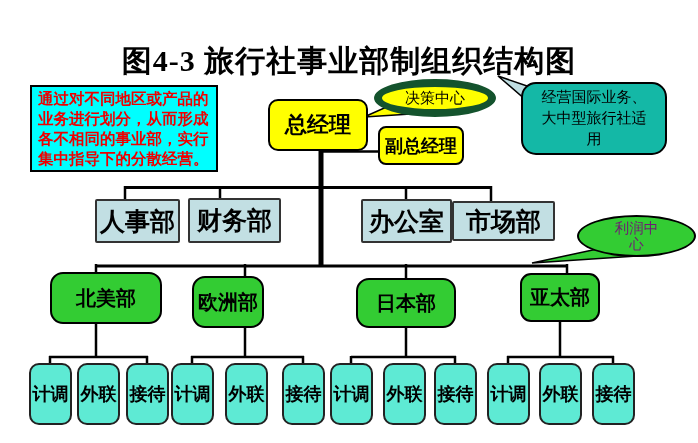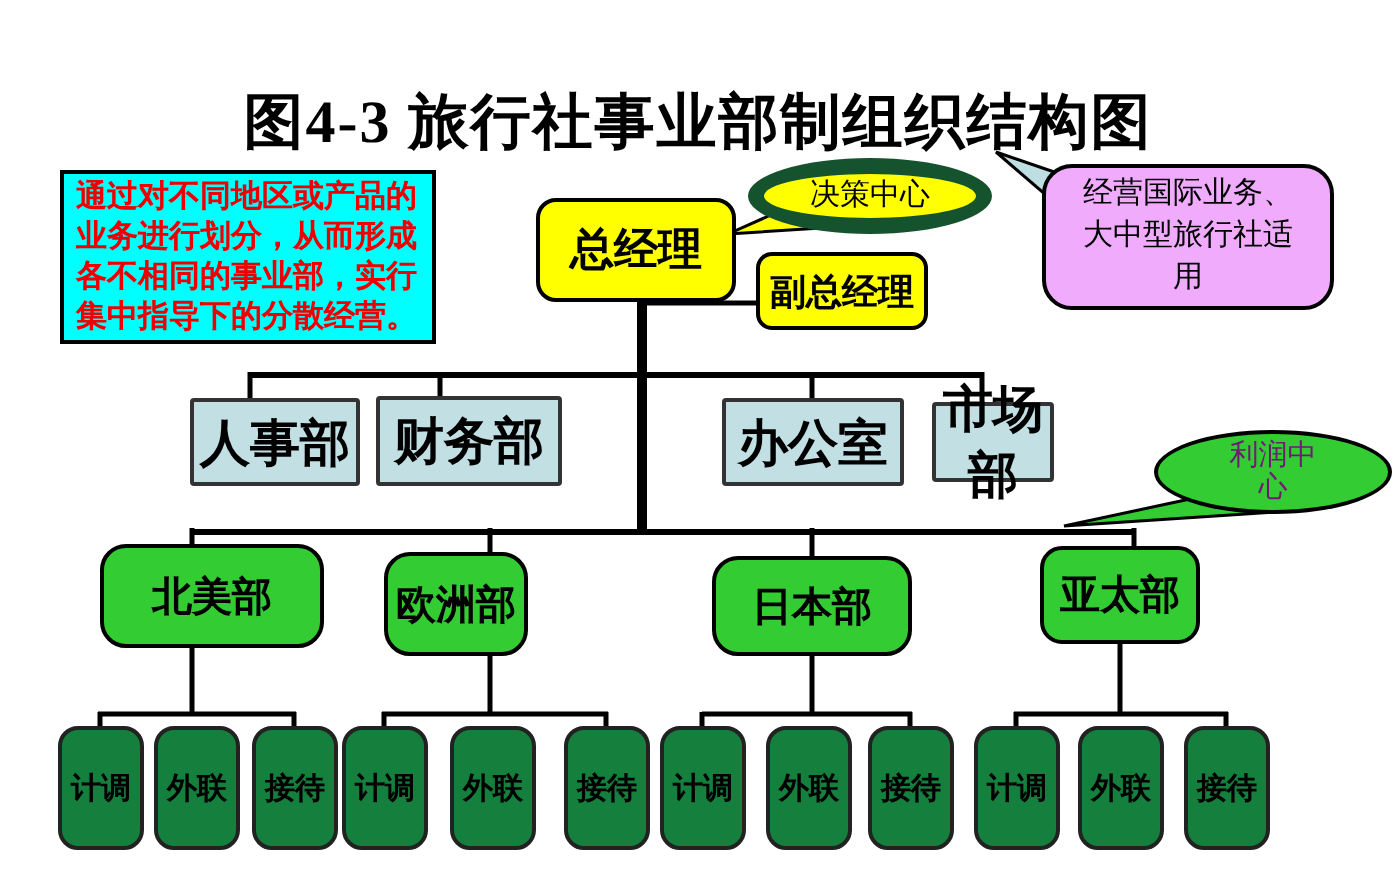--- a/index.html
+++ b/index.html
@@ -19,31 +19,31 @@
     padding:2px 6px;color:#EE0000;font-weight:bold;font-size:15.5px;line-height:20px;margin-left:12px;
   }
   .node{
     position:absolute;z-index:3;box-sizing:border-box;display:flex;
     align-items:center;justify-content:center;color:#000;font-weight:bold;
     text-align:center;
   }
   .yellow{background:#FFFF00;border:2px solid #000;border-radius:10px;}
   .staff{background:#C2DFE3;border:2px solid #333;border-radius:2px;font-size:25px;}
   .division{background:#33CC33;border:2px solid #000;border-radius:13px;font-size:20px;}
-  .child{background:#15803d;border:2px solid #222;border-radius:10px;font-size:15px;}
+  .child{background:#5eead4;border:2px solid #222;border-radius:10px;font-size:18px;}
   .bubble{
     position:absolute;z-index:3;box-sizing:border-box;display:flex;flex-direction:column;
     align-items:center;justify-content:center;text-align:center;color:#000;
     font-size:15px;line-height:19px;font-weight:normal;
   }
   .ellipse{border-radius:50%;}
   .decision{left:374px;top:79px;width:122px;height:38px;background:#FFFF00;border:8px solid #14532d;}
   .profit{left:577px;top:215px;width:119px;height:42px;background:#33CC33;border:2px solid #000;
           color:#701a75;font-size:14.5px;line-height:16px;}
-  .rightnote{left:521px;top:82px;width:146px;height:73px;background:#f0abfc;border:2px solid #000;
+  .rightnote{left:521px;top:82px;width:146px;height:73px;background:#14b8a6;border:2px solid #000;
              border-radius:15px;font-size:15px;line-height:21px;}
 </style>
 </head>
 <body>
 
 <div class="canvas">
 
   <svg class="wires" width="698" height="443" viewBox="0 0 698 443">
 
     <polygon points="400,101 442,112 364,117" fill="#FFFF00" stroke="#000" stroke-width="1.5"></polygon>
@@ -111,21 +111,21 @@
     <div>利润中</div>
     <div>心</div>
   </div>
 
   <div class="node yellow" style="left:268px;top:99px;width:100px;height:52px;font-size:22px;">总经理</div>
   <div class="node yellow" style="left:378px;top:126px;width:86px;height:39px;font-size:18px;border-radius:8px;">副总经理</div>
 
   <div class="node staff" style="left:95px;top:199px;width:85px;height:44px;">人事部</div>
   <div class="node staff" style="left:188px;top:198px;width:93px;height:45px;">财务部</div>
   <div class="node staff" style="left:361px;top:199px;width:91px;height:44px;">办公室</div>
-  <div class="node staff" style="left:466px;top:201px;width:61px;height:40px;">市场部</div>
+  <div class="node staff" style="left:452px;top:201px;width:103px;height:40px;">市场部</div>
 
   <div class="node division" style="left:50px;top:272px;width:112px;height:52px;">北美部</div>
   <div class="node division" style="left:192px;top:276px;width:72px;height:52px;text-align:center;">欧洲部</div>
   <div class="node division" style="left:356px;top:278px;width:100px;height:50px;">日本部</div>
   <div class="node division" style="left:520px;top:273px;width:80px;height:49px;border-radius:11px;">亚太部</div>
 
   <div class="node child" style="left:29px;top:363px;width:43px;height:62px;">计调</div>
   <div class="node child" style="left:77px;top:363px;width:43px;height:62px;">外联</div>
   <div class="node child" style="left:126px;top:363px;width:43px;height:62px;">接待</div>
 

